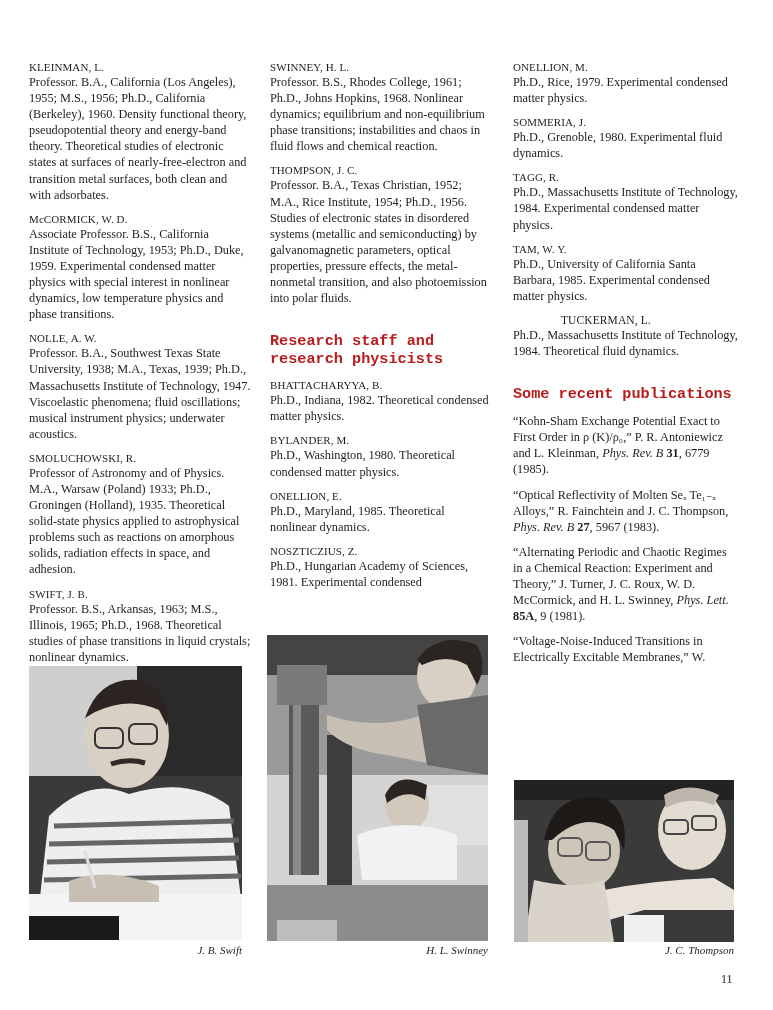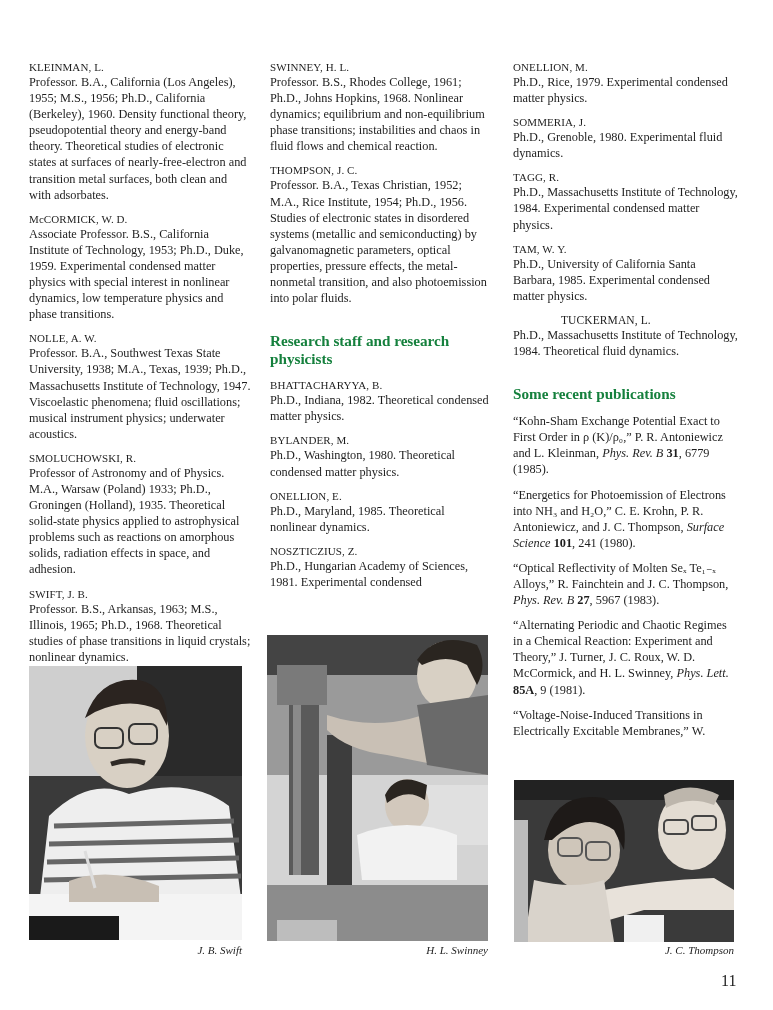--- a/index.html
+++ b/index.html
@@ -12,35 +12,36 @@
   #col1 { left: 29px; width: 222px; }
   #col2 { left: 270px; width: 222px; }
   #col3 { left: 513px; width: 226px; }
   .entry { margin-bottom: 9px; }
   .name {
     font-size: 11px; letter-spacing: 0.1px; line-height: 14px;
     text-transform: none;
   }
   .body-text { font-size: 12.3px; line-height: 16.1px; }
   .section-heading {
-    font-weight: bold; font-size: 15.2px; line-height: 18px; color: #15803d;
+    font-weight: bold; font-size: 15.2px; line-height: 18px; color: #b91c1c;
     margin: 0 0 10px 0;
+    font-family: Liberation Mono, monospace;
   }
   .pub { font-size: 12.3px; line-height: 16.1px; margin-bottom: 9px; }
   .pub i { font-style: italic; }
   .pub b { font-weight: bold; }
 
   .photo {
     position: absolute; overflow: hidden; background: #777;
   }
   .caption {
     position: absolute; font-style: italic; font-size: 11px; color: #222;
     text-align: right;
   }
-  .page-number { position: absolute; left: 721px; top: 972px; font-size: 16px; }
+  .page-number { position: absolute; left: 721px; top: 972px; font-size: 12px; }
 </style>
 </head>
 <body>
 
 <div class="col" id="col1">
   <div class="entry">
     <div class="name">KLEINMAN, L.</div>
     <div class="body-text">Professor. B.A., California (Los Angeles), 1955; M.S., 1956; Ph.D., California (Berkeley), 1960. Density functional theory, pseudopotential theory and energy-band theory. Theoretical studies of electronic states at surfaces of nearly-free-electron and transition metal surfaces, both clean and with adsorbates.</div>
   </div>
   <div class="entry">
@@ -106,23 +107,20 @@
     <div class="name">TAM, W. Y.</div>
     <div class="body-text">Ph.D., University of California Santa Barbara, 1985. Experimental condensed matter physics.</div>
   </div>
   <div class="entry" style="margin-bottom:26px;">
     <div class="name" style="font-size:11.5px;margin-left:48px;">TUCKERMAN, L.</div>
     <div class="body-text">Ph.D., Massachusetts Institute of Technology, 1984. Theoretical fluid dynamics.</div>
   </div>
   <h2 class="section-heading">Some recent publications</h2>
   <div class="pub">
     <span>“Kohn-Sham Exchange Potential Exact to First Order in ρ (K)/ρ₀,”</span><span> P. R. Antoniewicz and L. Kleinman, </span><i>Phys. Rev. B</i> <b>31</b><span>, 6779 (1985).</span>
-  </div>
-  <div class="pub">
-    <span>“Energetics for Photoemission of Electrons into NH₃ and H₂O,”</span><span> C. E. Krohn, P. R. Antoniewicz, and J. C. Thompson, </span><i>Surface Science</i> <b>101</b><span>, 241 (1980).</span>
   </div>
   <div class="pub">
     <span>“Optical Reflectivity of Molten Seₓ Te₁₋ₓ Alloys,”</span><span> R. Fainchtein and J. C. Thompson, </span><i>Phys. Rev. B</i> <b>27</b><span>, 5967 (1983).</span>
   </div>
   <div class="pub">
     <span>“Alternating Periodic and Chaotic Regimes in a Chemical Reaction: Experiment and Theory,”</span><span> J. Turner, J. C. Roux, W. D. McCormick, and H. L. Swinney, </span><i>Phys. Lett.</i> <b>85A</b><span>, 9 (1981).</span>
   </div>
   <div class="pub">
     <span>“Voltage-Noise-Induced Transitions in Electrically Excitable Membranes,”</span><span> W.</span>
   </div>

